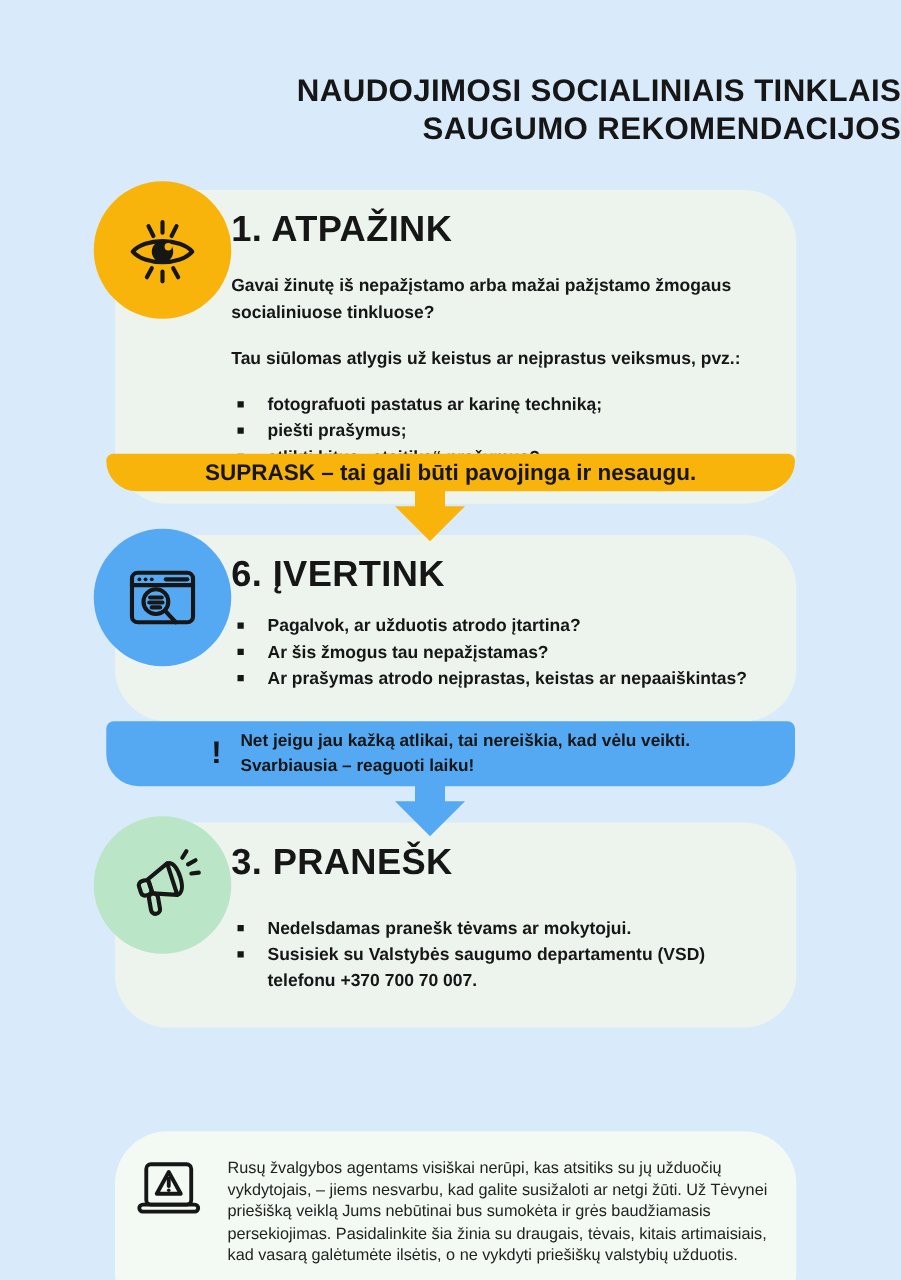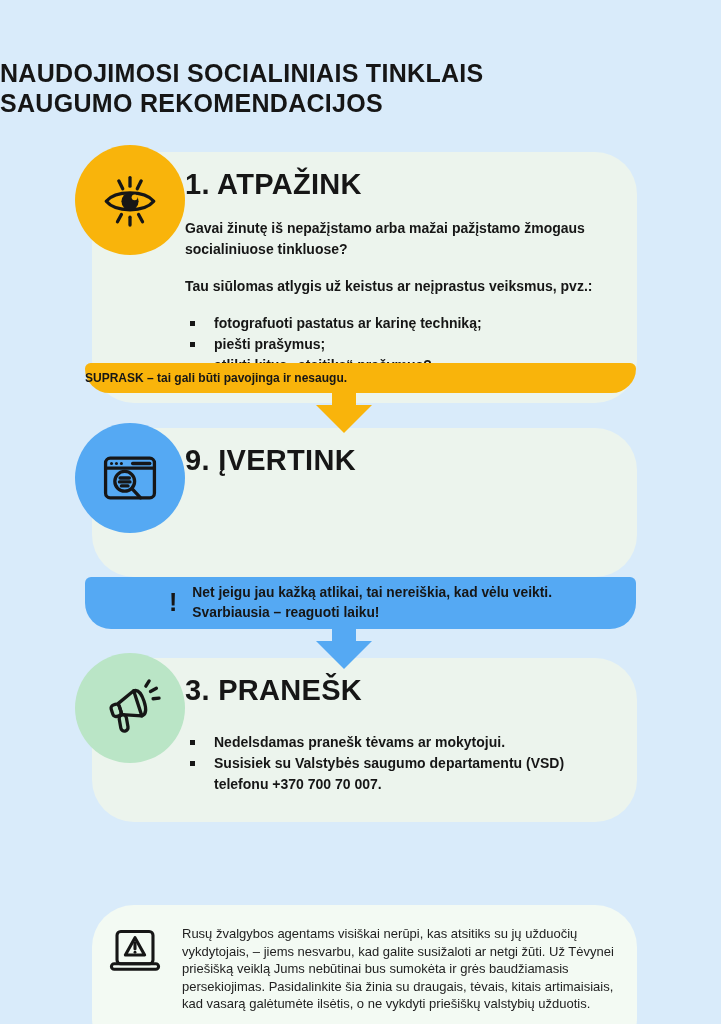--- a/index.html
+++ b/index.html
@@ -2,33 +2,33 @@
 <html lang="lt" style="--page-bg: #D9EBFA; --card-bg: #ECF4ED; --footer-card-bg: #F3FAF3; --yellow: #F9B40B; --blue: #55A9F3; --green-circle: #BAE5C6; --green-banner: #C7EDCF; --ink: #161616;"><head>
 <meta charset="utf-8">
 <style>
   html,body{margin:0;padding:0;background:#c7dcf0;}
   .page{
     position:relative;width:721px;height:1024px;overflow:hidden;
     background:var(--page-bg,#D9EBFA);
     font-family:"Liberation Sans",sans-serif;color:var(--ink,#161616);
   }
   .title{
-    position:absolute;top:58px;left:0;width:100%;margin:0;text-align:left;
+    position:absolute;top:58px;left:0;width:100%;margin:0;text-align:right;
     font-size:25px;line-height:30px;font-weight:700;letter-spacing:.3px;
   }
   
   .card{position:absolute;left:92px;width:545px;background:var(--card-bg,#ECF4ED);border-radius:42px;}
   .card h2{position:absolute;left:93px;top:16px;margin:0;font-size:29px;font-weight:700;letter-spacing:.3px;}
   .card .para{position:absolute;margin:0;font-size:14px;font-weight:700;line-height:21px;}
   .blist{position:absolute;margin:0;padding:0;list-style:none;font-size:14px;font-weight:700;line-height:21px;}
   .blist li{position:relative;padding-left:29px;}
   .blist li::before{content:"";position:absolute;left:5px;top:8px;width:5px;height:5px;background:var(--ink,#161616);}
   
   .banner{position:absolute;left:85px;width:551px;border-radius:6px 6px 26px 26px;font-weight:700;z-index:1;}
-  .banner-yellow{top:363px;height:30px;background:var(--yellow,#F9B40B);text-align:left;line-height:30px;font-size:12px;}
+  .banner-yellow{top:363px;height:30px;background:var(--yellow,#F9B40B);text-align:center;line-height:30px;font-size:18px;}
   .banner-blue{top:577px;height:52px;background:var(--blue,#55A9F3);display:flex;align-items:center;padding-left:84px;box-sizing:border-box;gap:15px;font-size:13.8px;line-height:20px;}
   .banner-blue .mark{font-size:25px;font-weight:800;margin-top:-2px;}
   .banner-green{top:822px;height:41px;background:var(--green-banner,#C7EDCF);text-align:center;line-height:41px;font-size:14.5px;}
   
   .circle{position:absolute;left:75px;width:110px;height:110px;border-radius:50%;display:flex;align-items:center;justify-content:center;z-index:3;}
   .circle svg{width:66px;height:66px;display:block;}
   .c1{top:145px;background:var(--yellow,#F9B40B);}
   .c2{top:423px;background:var(--blue,#55A9F3);}
   .c3{top:653px;background:var(--green-circle,#BAE5C6);}
   
@@ -72,21 +72,26 @@
       <path class="ic" d="M67 21 L61 33"></path>
       <path class="ic" d="M31 83 L37 72"></path>
       <path class="ic" d="M50 88 L50 76"></path>
       <path class="ic" d="M69 83 L63 72"></path>
     </svg>
   </div>
   <div class="stem stem-y"></div>
   <div class="head head-y"></div>
 
   <div class="card" style="top:428px;height:149px;">
-    <h2>9. ĮVERTINK</h2>
+    <h2>6. ĮVERTINK</h2>
+    <ul class="blist" style="left:93px;top:62px;width:470px;">
+      <li>Pagalvok, ar užduotis atrodo įtartina?</li>
+      <li>Ar šis žmogus tau nepažįstamas?</li>
+      <li>Ar prašymas atrodo neįprastas, keistas ar nepaaiškintas?</li>
+    </ul>
   </div>
   <div class="banner banner-blue">
     <span class="mark">!</span>
     <span><span>Net jeigu jau kažką atlikai, tai nereiškia, kad vėlu veikti.</span><br><span>Svarbiausia – reaguoti laiku!</span></span>
   </div>
   <div class="circle c2">
     <svg viewBox="0 0 100 100">
       <rect class="ic" x="13" y="20" width="74" height="60" rx="7"></rect>
       <line class="ic" x1="13" y1="35" x2="87" y2="35" stroke-width="4"></line>
       <circle cx="22" cy="28" r="2.3" fill="#161616" stroke="none"></circle>

